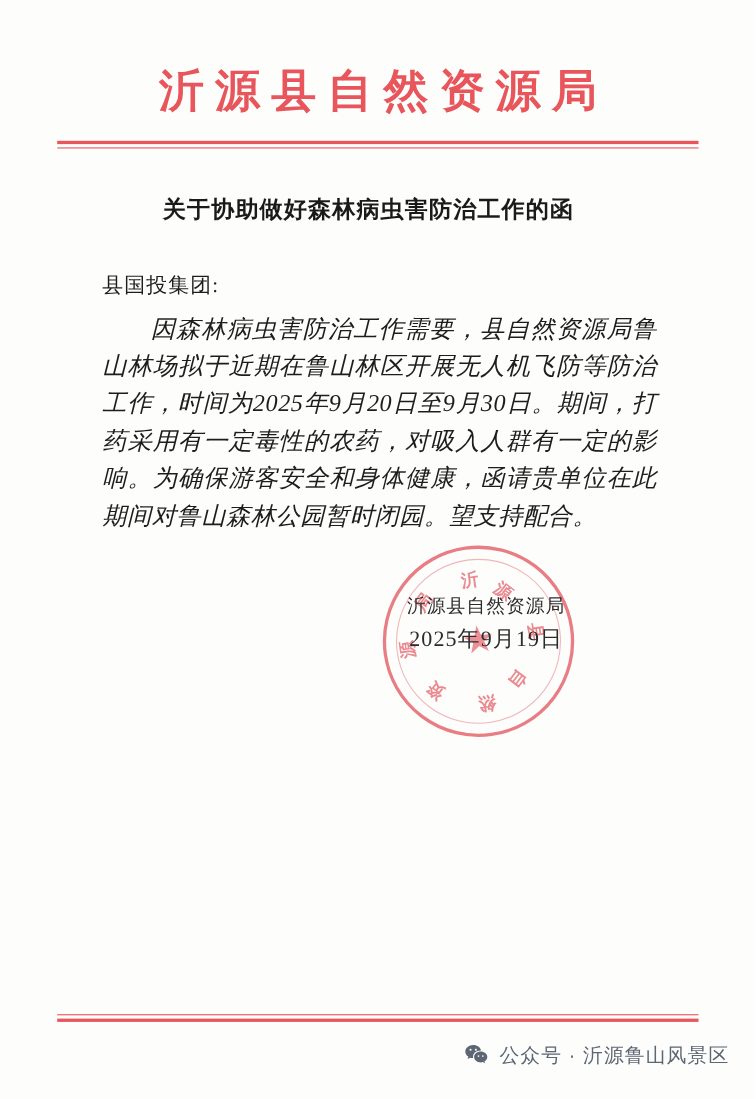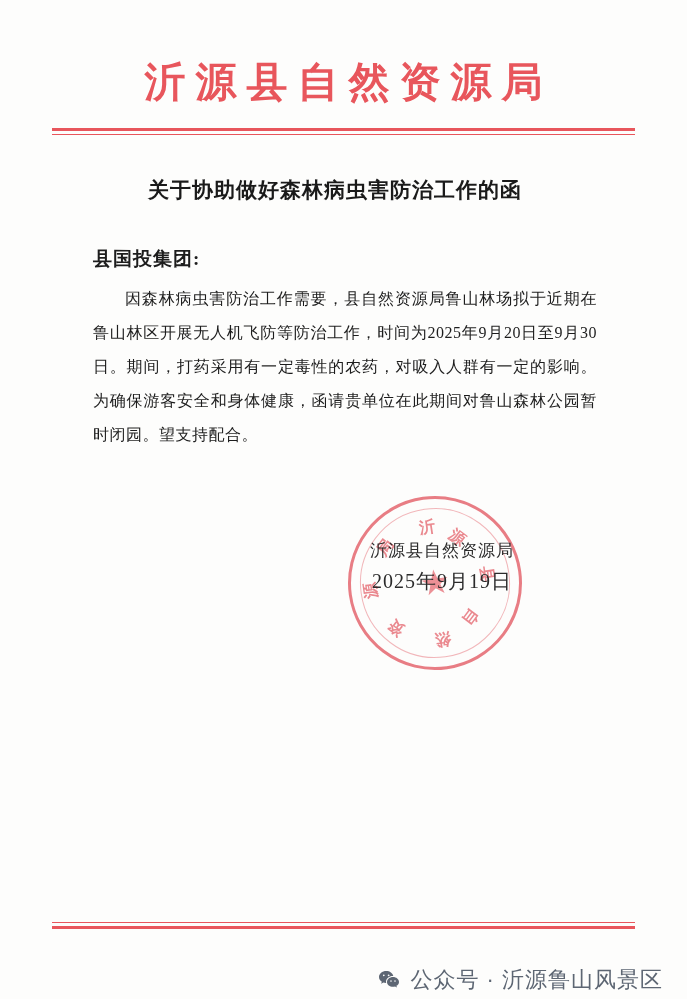--- a/index.html
+++ b/index.html
@@ -67,34 +67,34 @@
     color: #1a1a1a;
     letter-spacing: 1px;
   }
   .recipient {
     position: absolute;
     top: 246px;
     left: 93px;
     font-size: 19px;
     color: #1d1d1d;
     letter-spacing: 1px;
-    font-weight: bold;
   }
   .body-text {
     position: absolute;
     top: 282px;
     left: 93px;
     width: 504px;
-    font-size: 16px;
+    font-size: 22px;
     line-height: 34px;
     color: #1d1d1d;
     text-align: justify;
     text-justify: inter-ideograph;
     text-indent: 2em;
     letter-spacing: 0.5px;
+    font-style: italic;
   }
 
   
   .sign-block {
     position: absolute;
     top: 536px;
     left: 352px;
     width: 180px;
     text-align: center;
     font-size: 17px;
@@ -157,28 +157,28 @@
   }
   .footer-rule-thick {
     height: 3px;
     background: #e8565c;
     margin-top: 3px;
   }
 
   
   .wechat-bar {
     position: absolute;
-    bottom: 4px;
+    bottom: 28px;
     right: 24px;
     display: flex;
     align-items: center;
     gap: 9px;
     color: #5d6673;
     font-family: "Liberation Sans", sans-serif;
-    font-size: 22px;
+    font-size: 18px;
     letter-spacing: 1px;
   }
   .wechat-icon {
     width: 24px;
     height: 24px;
     display: inline-block;
   }
 </style>
 </head>
 <body>

